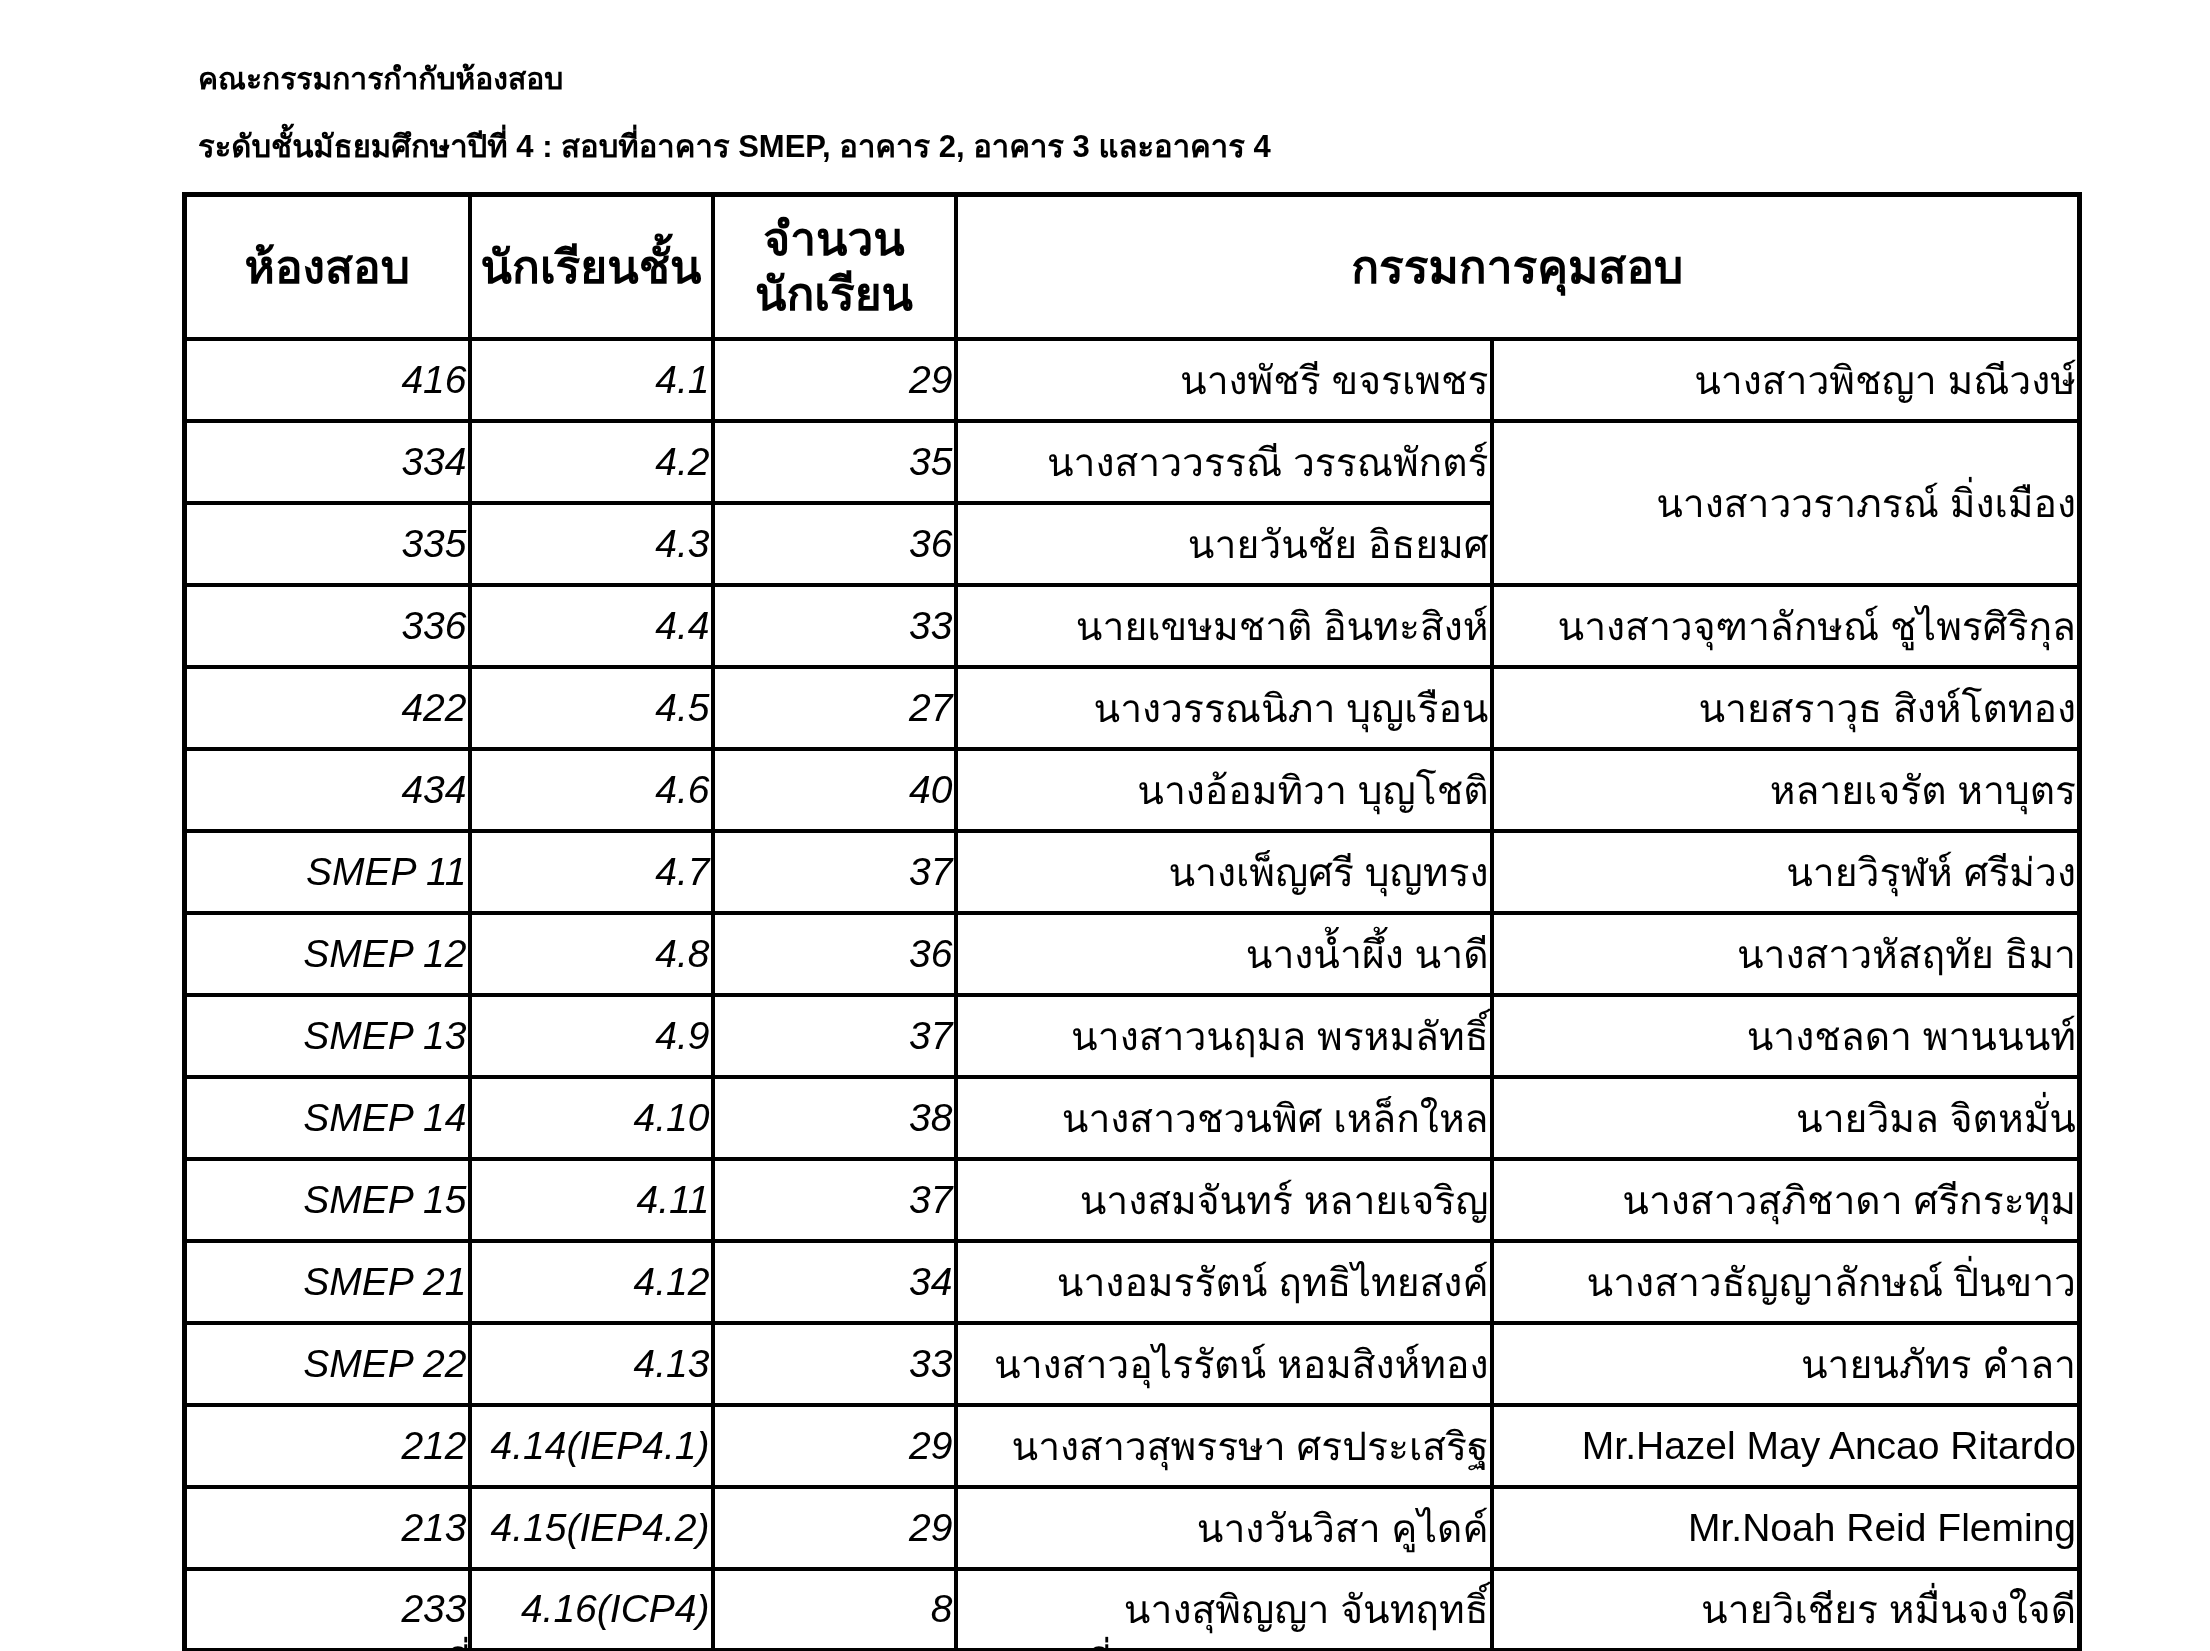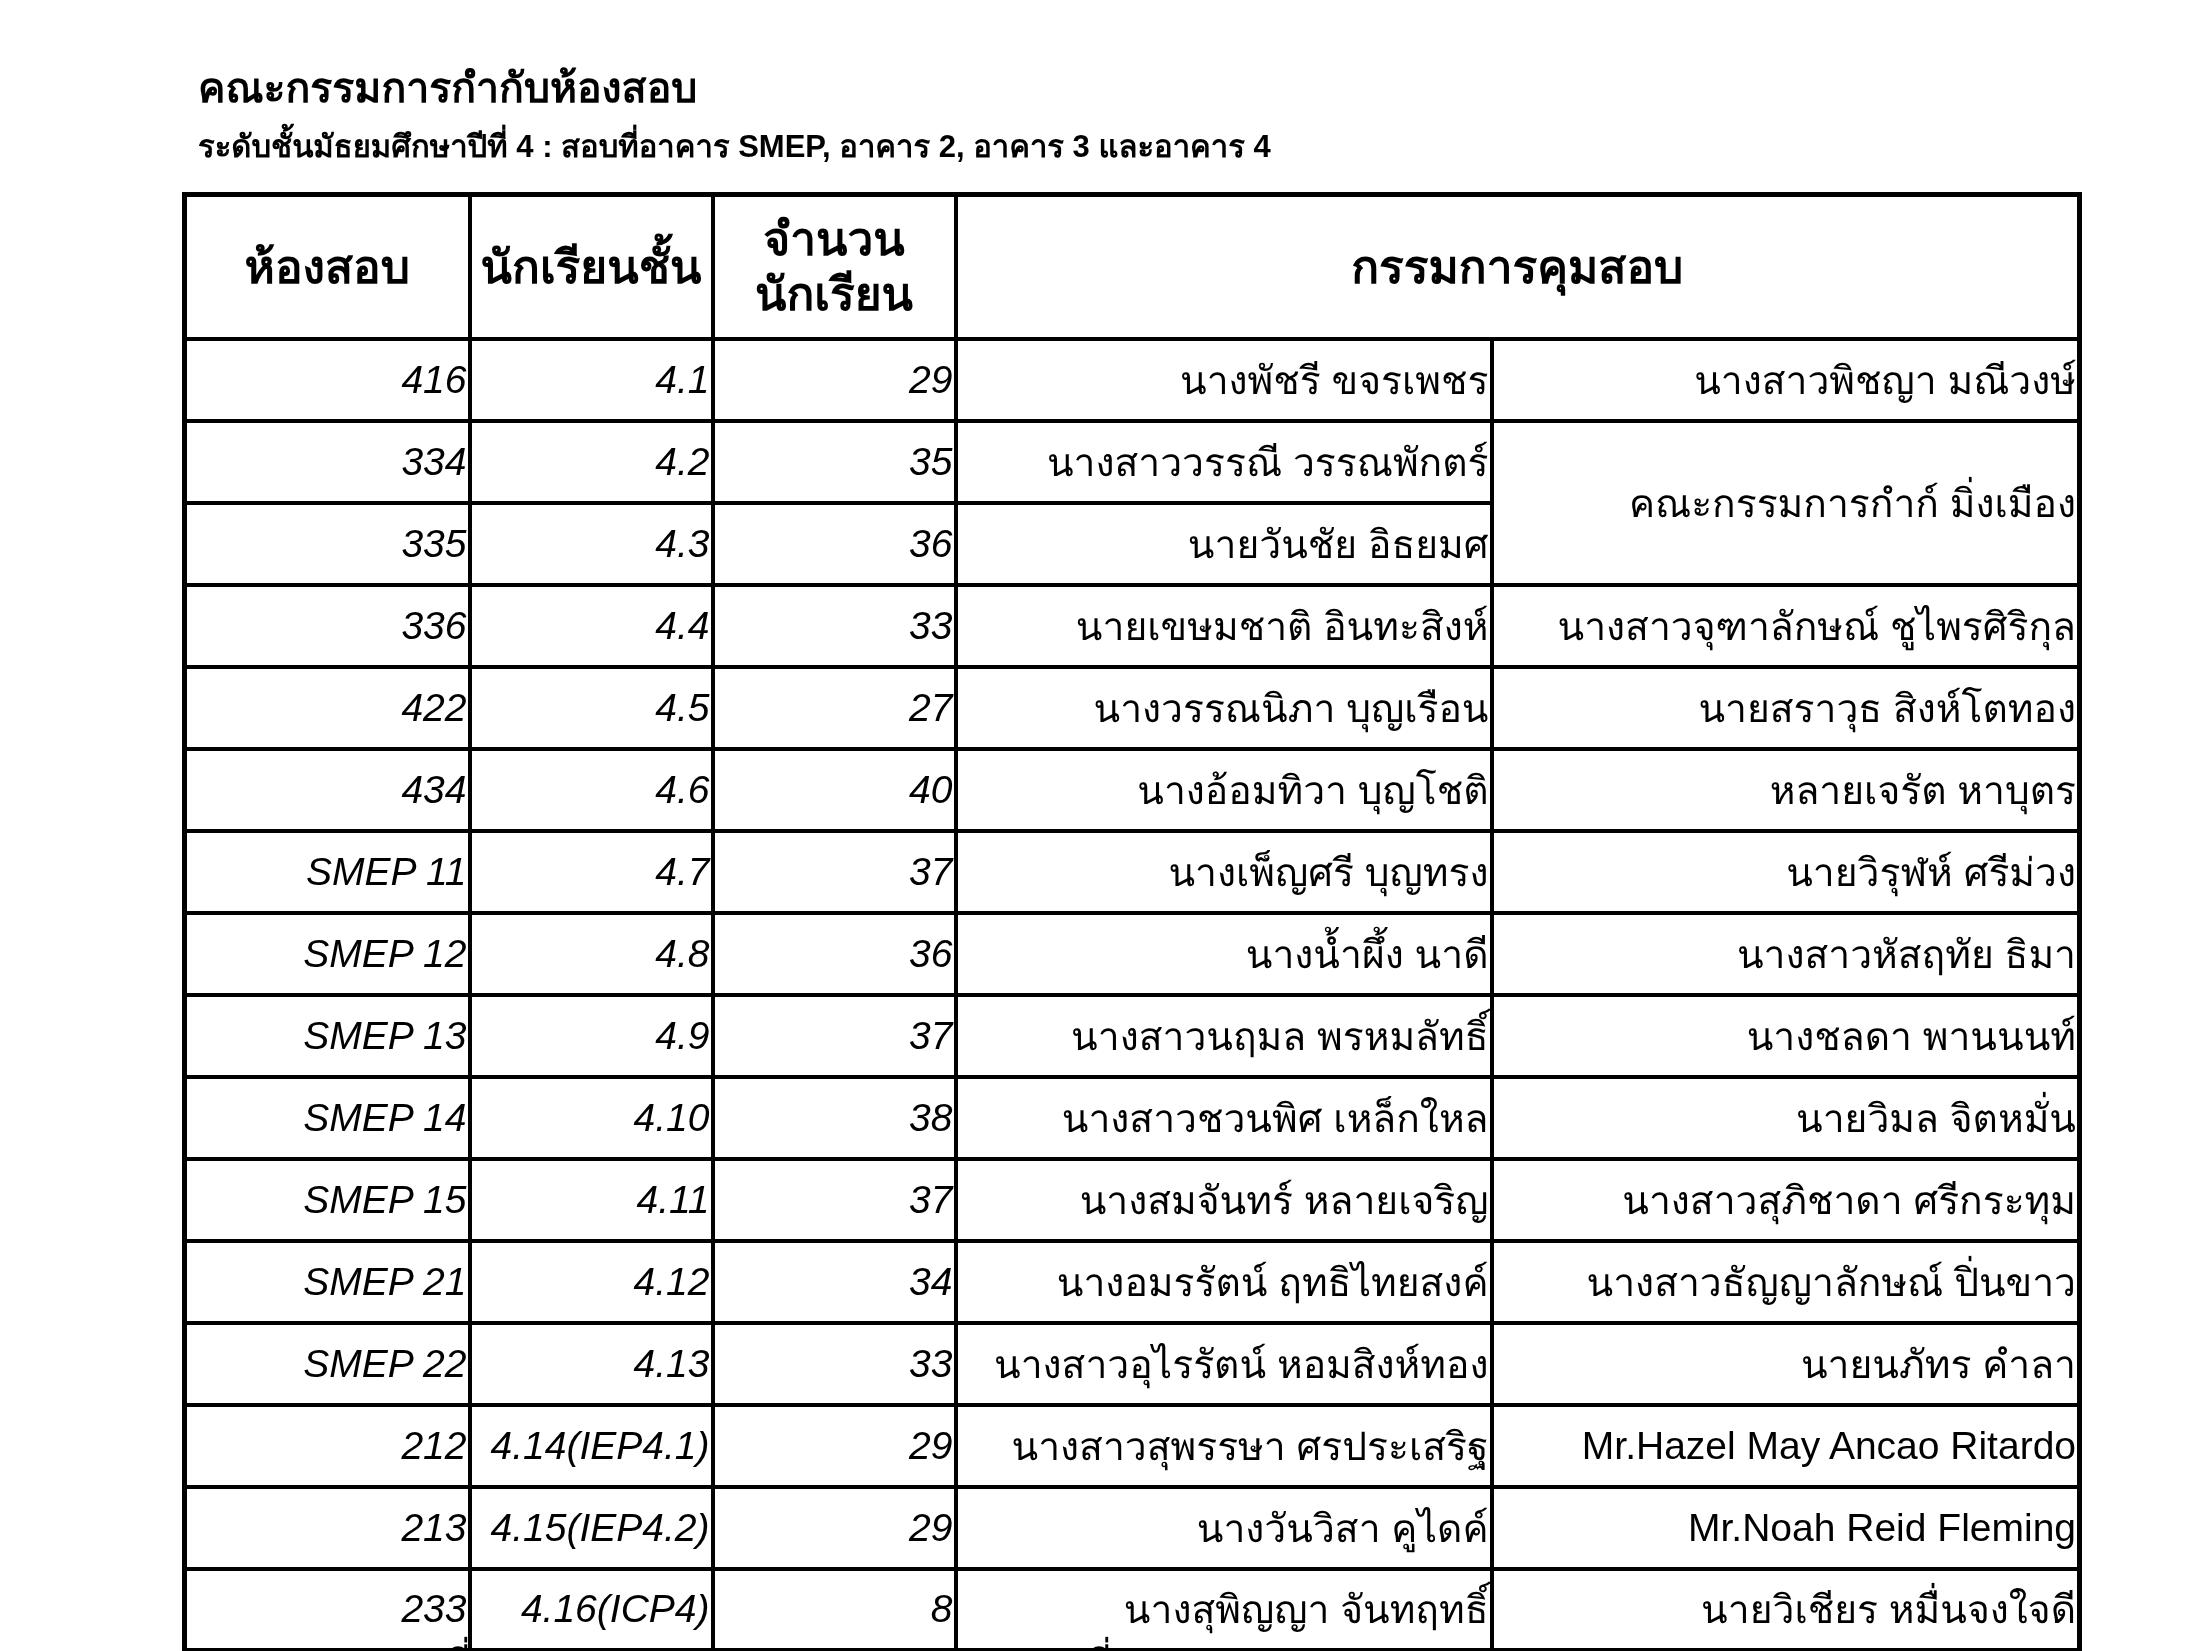--- a/index.html
+++ b/index.html
@@ -5,21 +5,21 @@
   * { box-sizing: border-box; }
   html, body { margin: 0; padding: 0; }
   body {
     width: 2211px; height: 1651px;
     background: #ffffff; color: #000000;
     font-family: "Liberation Sans", sans-serif;
     position: relative; overflow: hidden;
   }
   .title {
     position: absolute; left: 198px; top: 55px;
-    font-size: 41px; font-weight: 700; white-space: nowrap;
+    font-size: 30px; font-weight: 700; white-space: nowrap;
   }
   .subtitle {
     position: absolute; left: 198px; top: 121px;
     font-size: 31px; font-weight: 700; white-space: nowrap;
   }
   table.exam {
     position: absolute; left: 182px; top: 192px;
     width: 1895px; border-collapse: collapse; table-layout: fixed;
     border: 5.3px solid #000;
   }
@@ -74,21 +74,21 @@
         <td class="c">4.1</td>
         <td class="c">29</td>
         <td class="n">นางพัชรี  ขจรเพชร</td>
         <td class="n">นางสาวพิชญา มณีวงษ์</td>
       </tr>
       <tr>
         <td class="c">334</td>
         <td class="c">4.2</td>
         <td class="c">35</td>
         <td class="n">นางสาววรรณี  วรรณพักตร์</td>
-        <td class="n" rowspan="2">คณะกรรมการกำก์  มิ่งเมือง</td>
+        <td class="n" rowspan="2">นางสาววราภรณ์  มิ่งเมือง</td>
       </tr>
       <tr>
         <td class="c">335</td>
         <td class="c">4.3</td>
         <td class="c">36</td>
         <td class="n">นายวันชัย  อิธยมศ</td>
       </tr>
       <tr>
         <td class="c">336</td>
         <td class="c">4.4</td>

